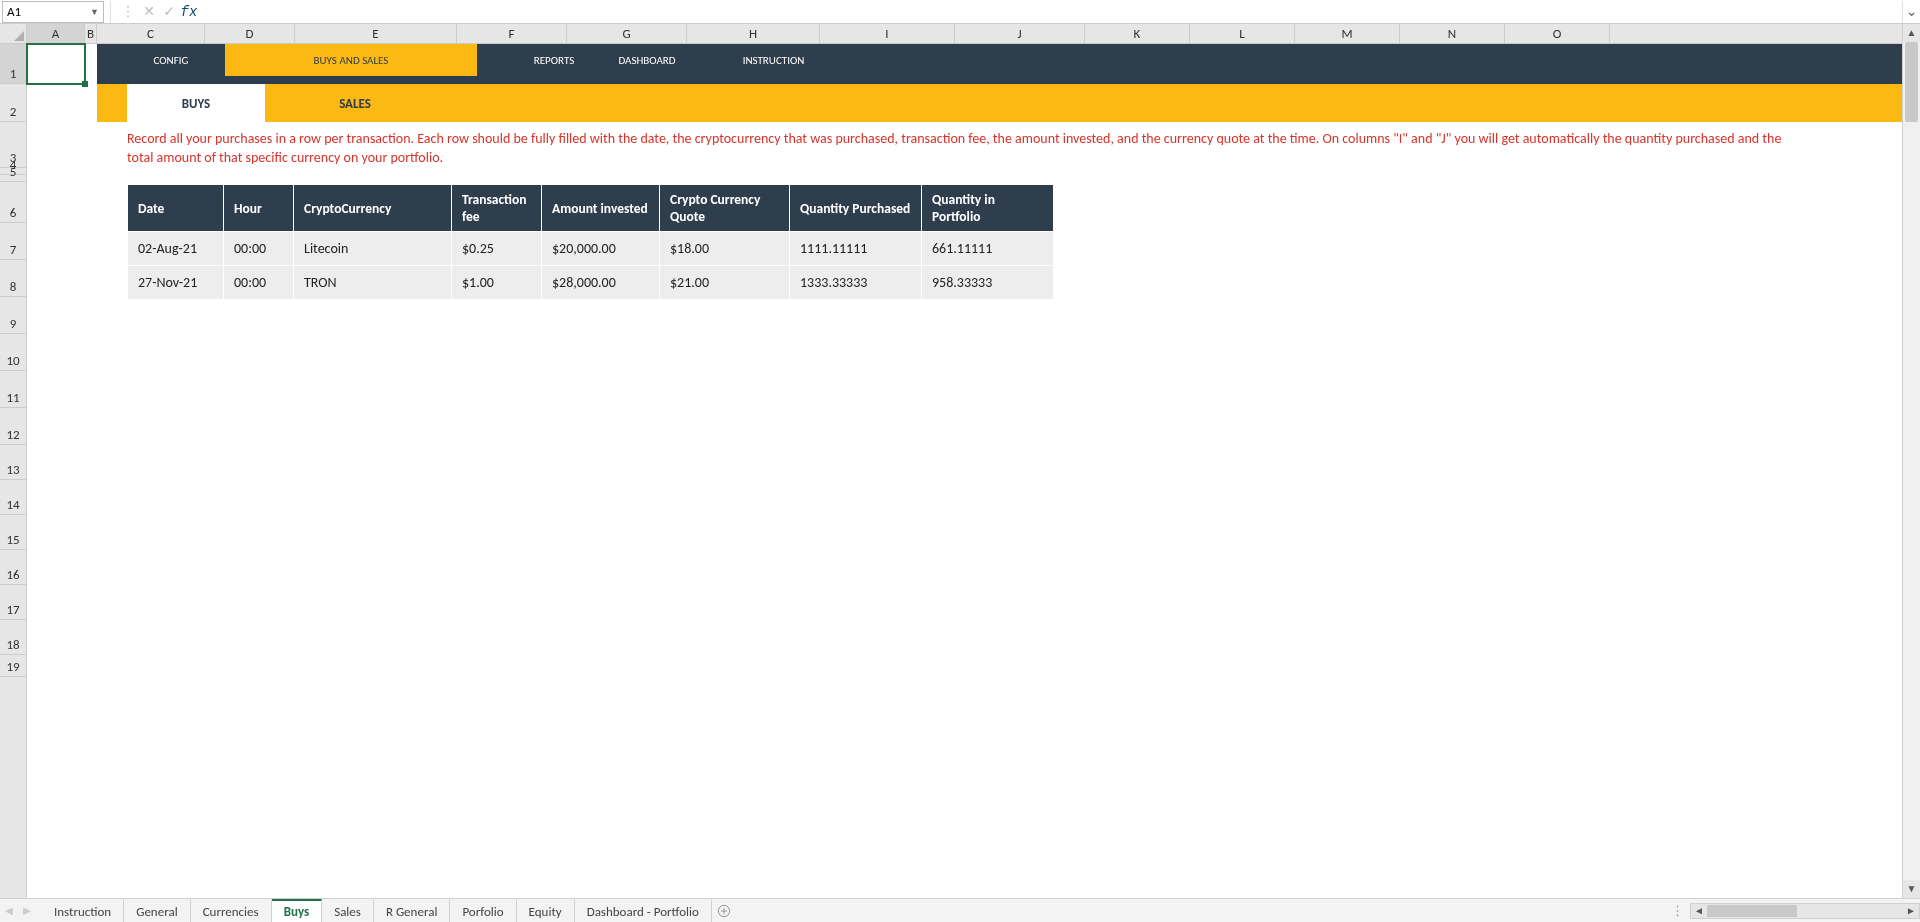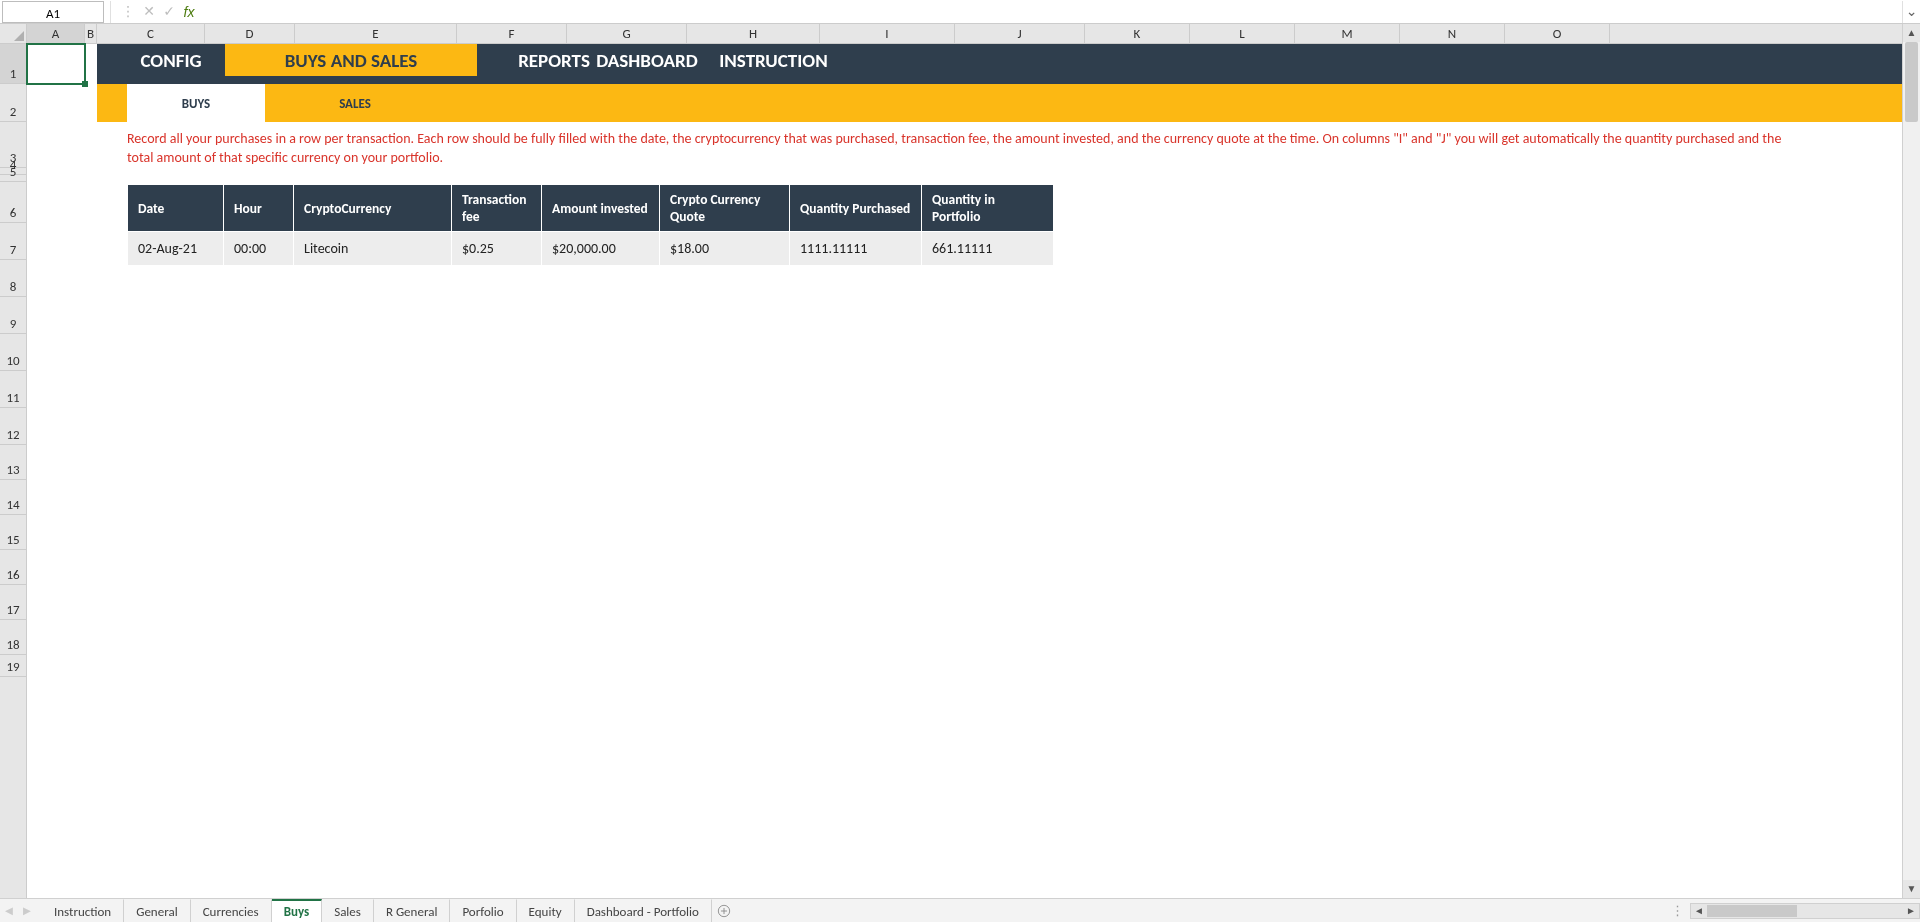--- a/index.html
+++ b/index.html
@@ -1,24 +1,24 @@
 <!DOCTYPE html>
 <html><head>
 <meta charset="utf-8">
 <style>
   * { box-sizing: border-box; margin: 0; padding: 0; }
   body { font-family: Calibri, Arial, sans-serif; font-size: 14px; background: #fff; overflow: hidden; }
 
   
   .formula-bar { display: flex; align-items: center; height: 24px; border-bottom: 1px solid #ccc; background: #fff; }
-  .name-box { width: 102px; height: 22px; border: 1px solid #bdbdbd; margin-left: 2px; display: flex; align-items: center; justify-content: space-between; padding: 4px 4px; font-size: 13px; flex-direction: column; }
+  .name-box { width: 102px; height: 22px; border: 1px solid #bdbdbd; margin-left: 2px; display: flex; align-items: center; justify-content: space-between; padding: 4px 4px; font-size: 13px; }
   .name-box .dd { color: #666; font-size: 9px; }
   .fb-sep { width: 1px; height: 22px; background: #e0e0e0; margin: 0 6px; }
   .fb-icon { width: 20px; text-align: center; color: #bdbdbd; font-size: 14px; }
-  .fx-icon { font-style: italic; font-family: Liberation Sans, sans-serif; color: #4d7c0f; }
+  .fx-icon { font-style: italic; font-family: Liberation Mono, monospace; color: #0c4a6e; }
   .fb-input { flex: 1; height: 22px; border: none; outline: none; padding: 0 6px; font-size: 13px; }
   .fb-dd { width: 18px; text-align: center; color: #666; border-left: 1px solid #e0e0e0; height: 22px; line-height: 22px; }
 
   
   .grid-wrap { position: absolute; top: 24px; left: 0; right: 0; bottom: 24px; }
   .corner { position: absolute; top:0; left:0; width:27px; height:20px; background:#e6e6e6; border-right:1px solid #ccc; border-bottom:1px solid #ccc; }
   .corner::after { content:""; position:absolute; right:2px; bottom:2px; border-left:10px solid transparent; border-bottom:10px solid #b0b0b0; }
 
   .col-headers { position:absolute; top:0; left:27px; right:18px; height:20px; background:#e6e6e6; border-bottom:1px solid #ccc; display:flex; }
   .colh { border-right:1px solid #ccc; text-align:center; font-size:13px; color:#333; line-height:20px; }
@@ -47,21 +47,21 @@
   .r13,.r14,.r15,.r16,.r17,.r18{height:35px}.r19{height:22px}
 
   
   .overlay { position:absolute; top:0; left:0; right:0; }
 
   
   .dark-left { position:absolute; top:0; left:0; width:70px; bottom:0; background:#2f3e4d; }
 
   
   .nav-row { position:absolute; top:0; left:70px; right:0; height:40px; background:#2f3e4d; display:flex; }
-  .nav-item { height:32px; display:flex; align-items:center; justify-content:center; font-weight:bold; color:#fff; font-size:19px; }
+  .nav-item { height:32px; display:flex; align-items:center; justify-content:center; font-weight:normal; color:#fff; font-size:11px; }
   .nav-item.config { width:108px; padding-left:0; }
   .nav-item.active { background:#fcb813; color:#2f3e4d; width:252px; }
   .nav-item.reports { width:110px;padding-left:44px; }
   .nav-item.dashboard { width:120px; }
   .nav-item.instruction { width:133px; }
 
   
   .subnav-row { position:absolute; top:40px; left:70px; right:0; height:38px; background:#fcb813; display:flex; }
   .subnav-spacer { width:30px; }
   .subnav-item { height:38px; display:flex; align-items:center; justify-content:center; font-weight:bold; font-size:13px; }
@@ -203,20 +203,30 @@
             <tr>
               <td>02-Aug-21</td>
               <td>00:00</td>
               <td>Litecoin</td>
               <td>$0.25</td>
               <td>$20,000.00</td>
               <td>$18.00</td>
               <td>1111.11111</td>
               <td>661.11111</td>
             </tr>
+            <tr>
+              <td>27-Nov-21</td>
+              <td>00:00</td>
+              <td>TRON</td>
+              <td>$1.00</td>
+              <td>$28,000.00</td>
+              <td>$21.00</td>
+              <td>1333.33333</td>
+              <td>958.33333</td>
+            </tr>
           </tbody>
       </table>
     </div>
 
     <div class="sel-cell"></div>
   </div>
 </div>
 
 <div class="tab-bar">
   <div class="tab-nav-btn disabled">◄</div>

